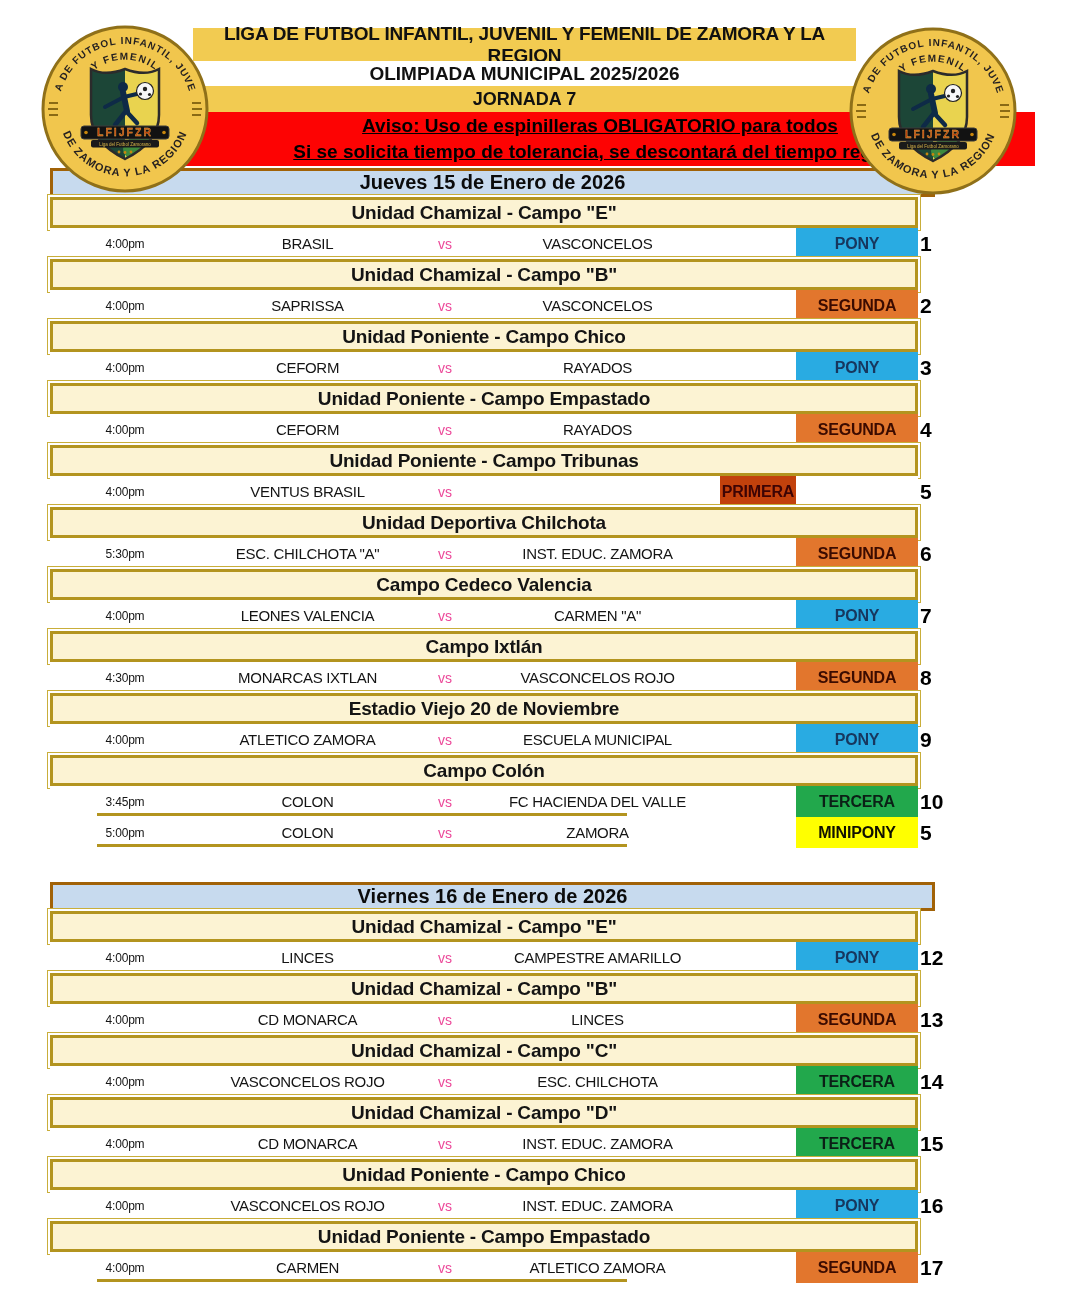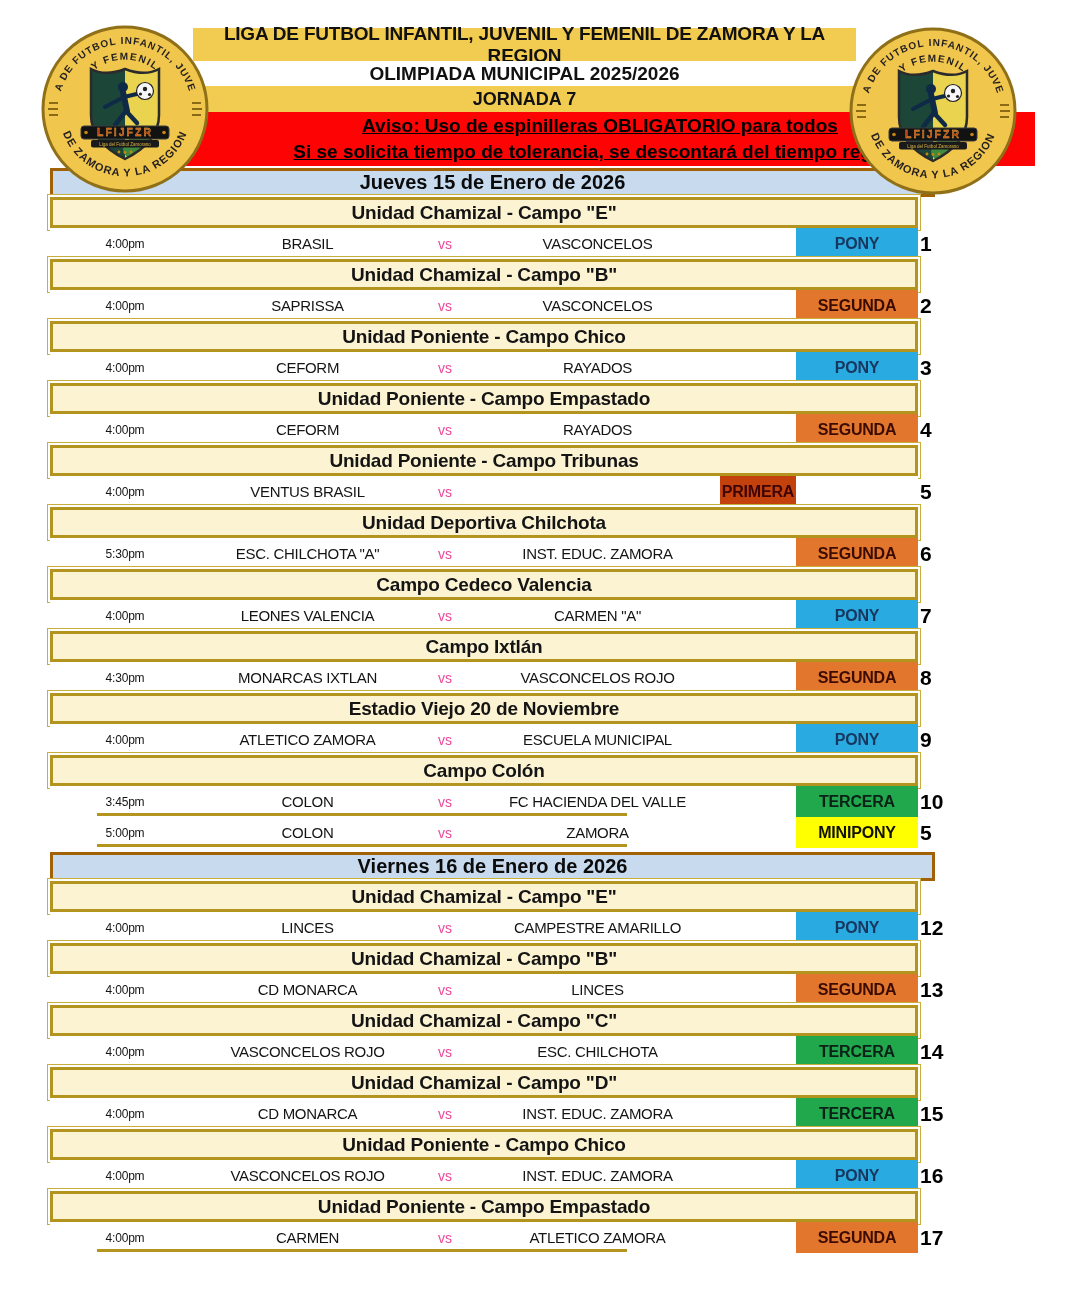--- a/index.html
+++ b/index.html
@@ -16,21 +16,21 @@
   .notice-line  { font-weight:bold; font-size:19px; color:#000000; text-decoration:underline; line-height:26px; }
 
   
   .logo { position:absolute; width:170px; height:170px; z-index:6; }
   .logo-left  { left:40px;  top:24px; }
   .logo-right { left:848px; top:26px; }
 
   
   #schedule { position:absolute; left:50px; top:168px; width:868px; }
   .day { margin:0; }
-  .day + .day { margin-top:4px; }
+  .day + .day { margin-top:34px; }
 
   .date-bar { width:885px; height:29px; background:#C7DAEE; border:3px solid #a16207;
               display:flex; align-items:center; justify-content:center;
               font-weight:bold; font-size:20px; color:#0b0b0b; }
 
   .venue-bar { position:relative; width:868px; height:31px; background:#FCF3D3;
                border:3px solid #B3941F;
                box-shadow:0 0 0 2px #ffffff, 0 0 0 3px #C9AE3A;
                display:flex; align-items:center; justify-content:center;
                font-weight:bold; font-size:19px; color:#141414; letter-spacing:-0.2px; }

